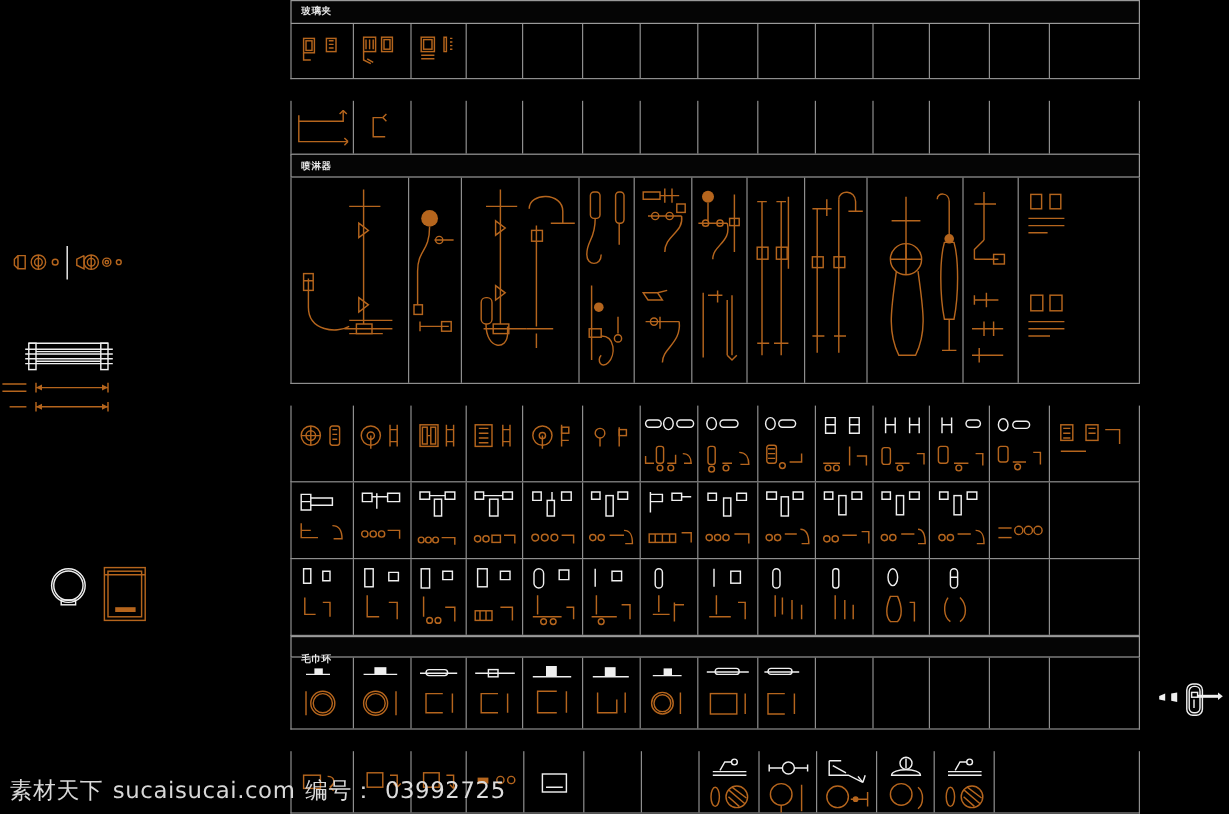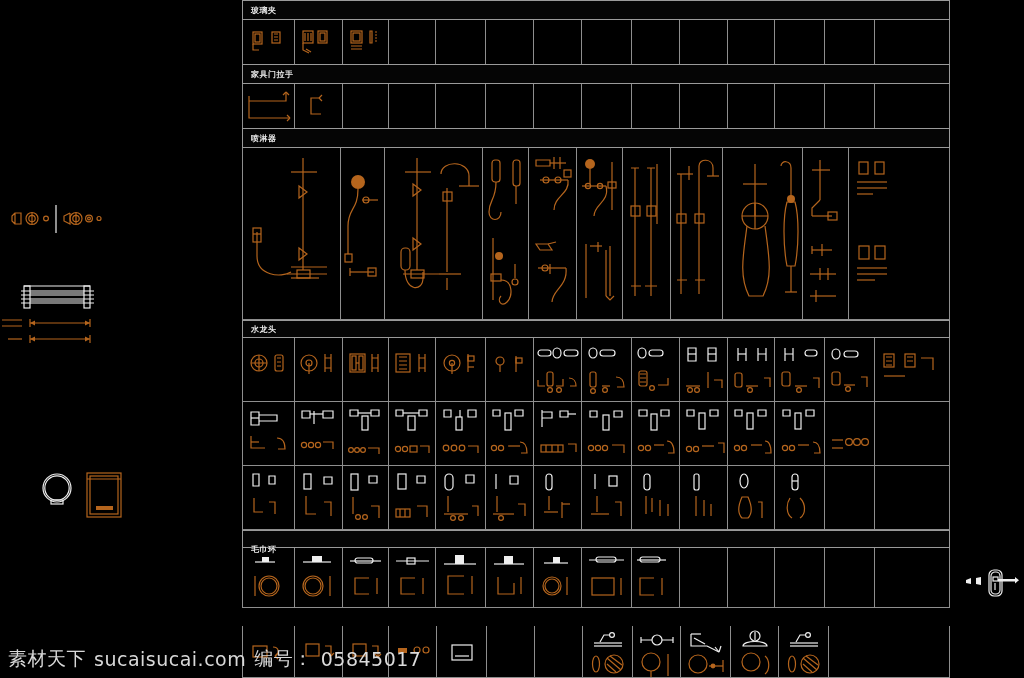--- a/index.html
+++ b/index.html
@@ -156,23 +156,20 @@
       <div class="cell" style="width:48px;"></div>
       <div class="cell" style="width:50px;"></div>
       <div class="cell" style="width:48px;"></div>
       <div class="cell" style="width:48px;"></div>
       <div class="cell" style="width:48px;"></div>
       <div class="cell" style="width:50px;"></div>
       <div class="cell" style="width:50px;"></div>
       <div class="cell" style="width:74px;"></div>
     </div>
 
-    <div class="band" style="top:64px;height:20px;">
-      <span class="band-label" style="left:8px;top:6px;">家具门拉手</span>
-    </div>
     <div class="cellrow" style="top:84px;height:46px;">
       <div class="cell" style="width:52px;">
         <svg class="sv-or g" style="left:3px;top:6px;" width="48" height="34" viewBox="0 0 48 34">
           <path d="M3 6 L3 28 L44 28" stroke-width="2"></path>
           <path d="M3 11 L40 11 L40 2" stroke-width="2"></path>
           <path d="M40 2 L37 5 M40 2 L43 5"></path>
           <path d="M44 28 L41 25 M44 28 L41 31"></path>
         </svg>
       </div>
       <div class="cell" style="width:48px;">
@@ -380,23 +377,20 @@
         <svg class="sv-or g" style="left:4px;top:92px;" width="42" height="74" viewBox="0 0 42 74">
           <rect x="6" y="6" width="10" height="13"></rect>
           <rect x="22" y="6" width="10" height="13"></rect>
           <path d="M4 28 L34 28"></path>
           <path d="M4 34 L34 34"></path>
           <path d="M4 40 L22 40"></path>
         </svg>
       </div>
     </div>
 
-    <div class="band" style="top:320px;height:18px;">
-      <span class="band-label" style="left:8px;top:5px;">水龙头</span>
-    </div>
 
     <div class="cellrow" style="top:338px;height:64px;">
       <div class="cell" style="width:52px;">
         <svg class="sv-or g" style="left:5px;top:12px;" width="42" height="38" viewBox="0 0 42 38">
           <circle cx="11" cy="13" r="8"></circle>
             <circle cx="11" cy="13" r="4"></circle>
           <path d="M11 5 L11 21 M3 13 L19 13"></path>
           <rect x="27" y="5" width="8" height="16" rx="2"></rect>
           <path d="M29 8 L33 8 M29 12 L33 12 M29 16 L33 16"></path>
         </svg>
@@ -1066,16 +1060,16 @@
       </div>
       <div class="cell" style="width:74px;"></div>
     </div>
 
   </div>
 
   <div id="watermark">
     <span>素材天下</span>
     <span>sucaisucai.com</span>
     <span>编号：</span>
-    <span class="wm-id">05845017</span>
+    <span class="wm-id">03992725</span>
   </div>
 
 </div>
 
 </body></html>

